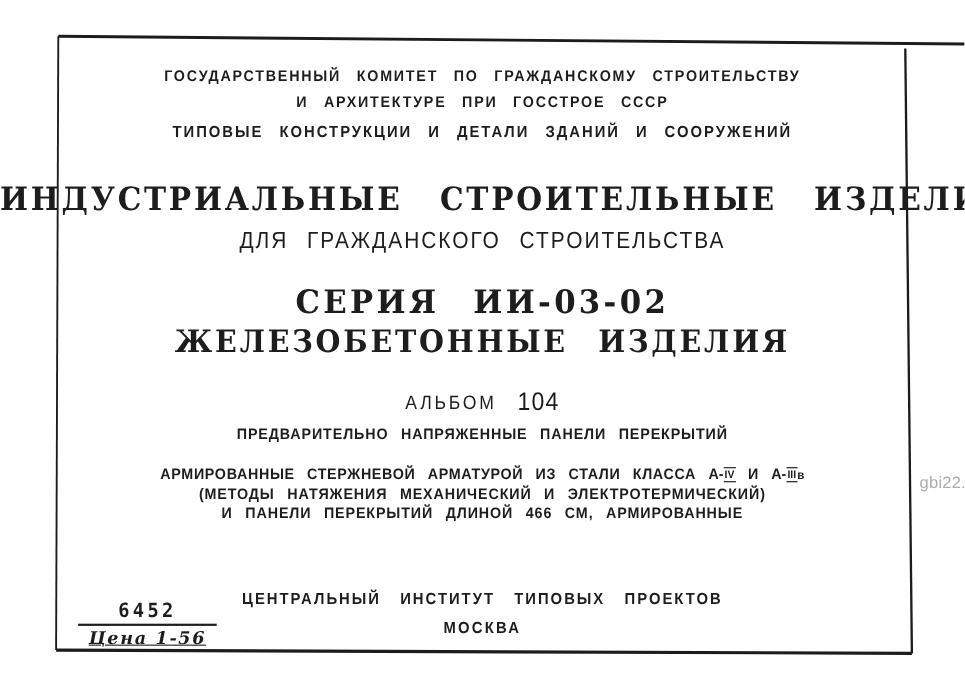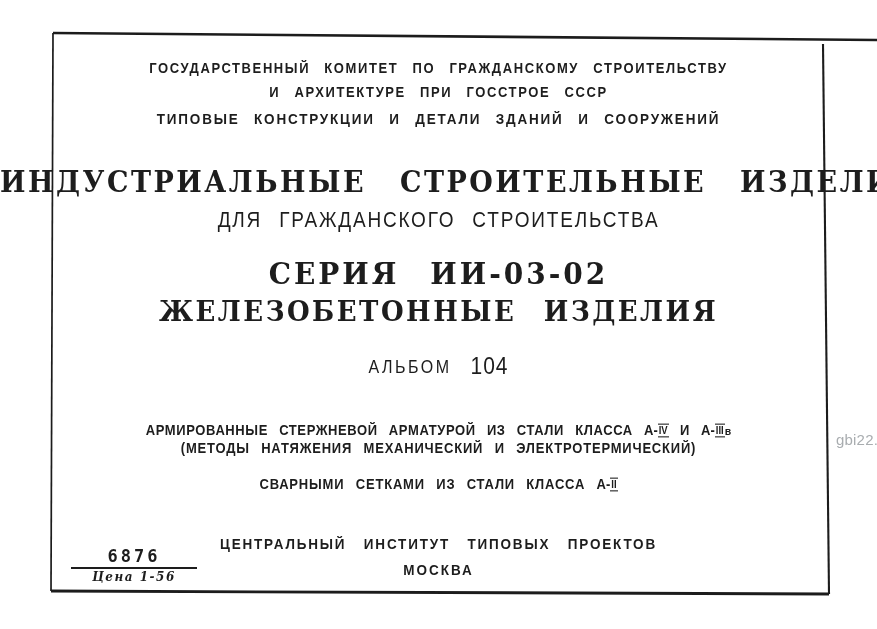--- a/index.html
+++ b/index.html
@@ -126,23 +126,24 @@
   .stamp-rule {
     margin: 1px auto 1px auto;
     width: 126px;
     border-top: 2px solid #1d1d1d;
     height: 0;
   }
   .stamp-price {
     font-family: "DejaVu Serif", serif;
     font-style: italic;
     font-weight: bold;
-    font-size: 12px;
+    font-size: 16px;
     letter-spacing: 1.5px;
     color: #1d1d1d;
+    text-decoration: underline;
   }
 
   
   .watermark {
     position: absolute;
     left: 836px;
     top: 431px;
     font-size: 15px;
     color: #a9adb0;
     letter-spacing: 0.2px;
@@ -164,28 +165,29 @@
   <div class="line hdr2">И АРХИТЕКТУРЕ ПРИ ГОССТРОЕ СССР</div>
   <div class="line hdr3">ТИПОВЫЕ КОНСТРУКЦИИ И ДЕТАЛИ ЗДАНИЙ И СООРУЖЕНИЙ</div>
 
   <div class="line title-main">ИНДУСТРИАЛЬНЫЕ СТРОИТЕЛЬНЫЕ ИЗДЕЛИЯ</div>
   <div class="line title-sub">ДЛЯ ГРАЖДАНСКОГО СТРОИТЕЛЬСТВА</div>
   <div class="line title-series">СЕРИЯ ИИ-03-02</div>
   <div class="line title-category">ЖЕЛЕЗОБЕТОННЫЕ ИЗДЕЛИЯ</div>
 
   <div class="line album"><span>АЛЬБОМ</span> <span class="album-num">104</span></div>
 
+  <div class="line desc d1">ПРЕДВАРИТЕЛЬНО НАПРЯЖЕННЫЕ ПАНЕЛИ ПЕРЕКРЫТИЙ</div>
   <div class="line desc d4">(МЕТОДЫ НАТЯЖЕНИЯ МЕХАНИЧЕСКИЙ И ЭЛЕКТРОТЕРМИЧЕСКИЙ)</div>
   <div class="line desc d3"><span>АРМИРОВАННЫЕ СТЕРЖНЕВОЙ АРМАТУРОЙ ИЗ СТАЛИ КЛАССА</span> <span class="cls-letter"><span>А-</span><span class="rn">IV</span></span> <span>И</span> <span class="cls-letter"><span>А-</span><span class="rn">III</span><span class="cls-suffix">в</span></span></div>
-  <div class="line desc d6"><span>СВАРНЫМИ СЕТКАМИ ИЗ СТАЛИ КЛАССА</span> <span class="cls-letter"><span>А-</span><span class="rn">II</span></span></div>
+  <div class="line desc d5">И ПАНЕЛИ ПЕРЕКРЫТИЙ ДЛИНОЙ 466 СМ, АРМИРОВАННЫЕ</div>
 
   <div class="line foot1">ЦЕНТРАЛЬНЫЙ ИНСТИТУТ ТИПОВЫХ ПРОЕКТОВ</div>
   <div class="line foot2">МОСКВА</div>
 
   <div class="stamp">
-    <div class="stamp-number">6876</div>
+    <div class="stamp-number">6452</div>
     <div class="stamp-rule"></div>
     <div class="stamp-price">Цена 1-56</div>
   </div>
 
   <div class="watermark">gbi22.ru</div>
 
 </div>
 
 </body></html>

